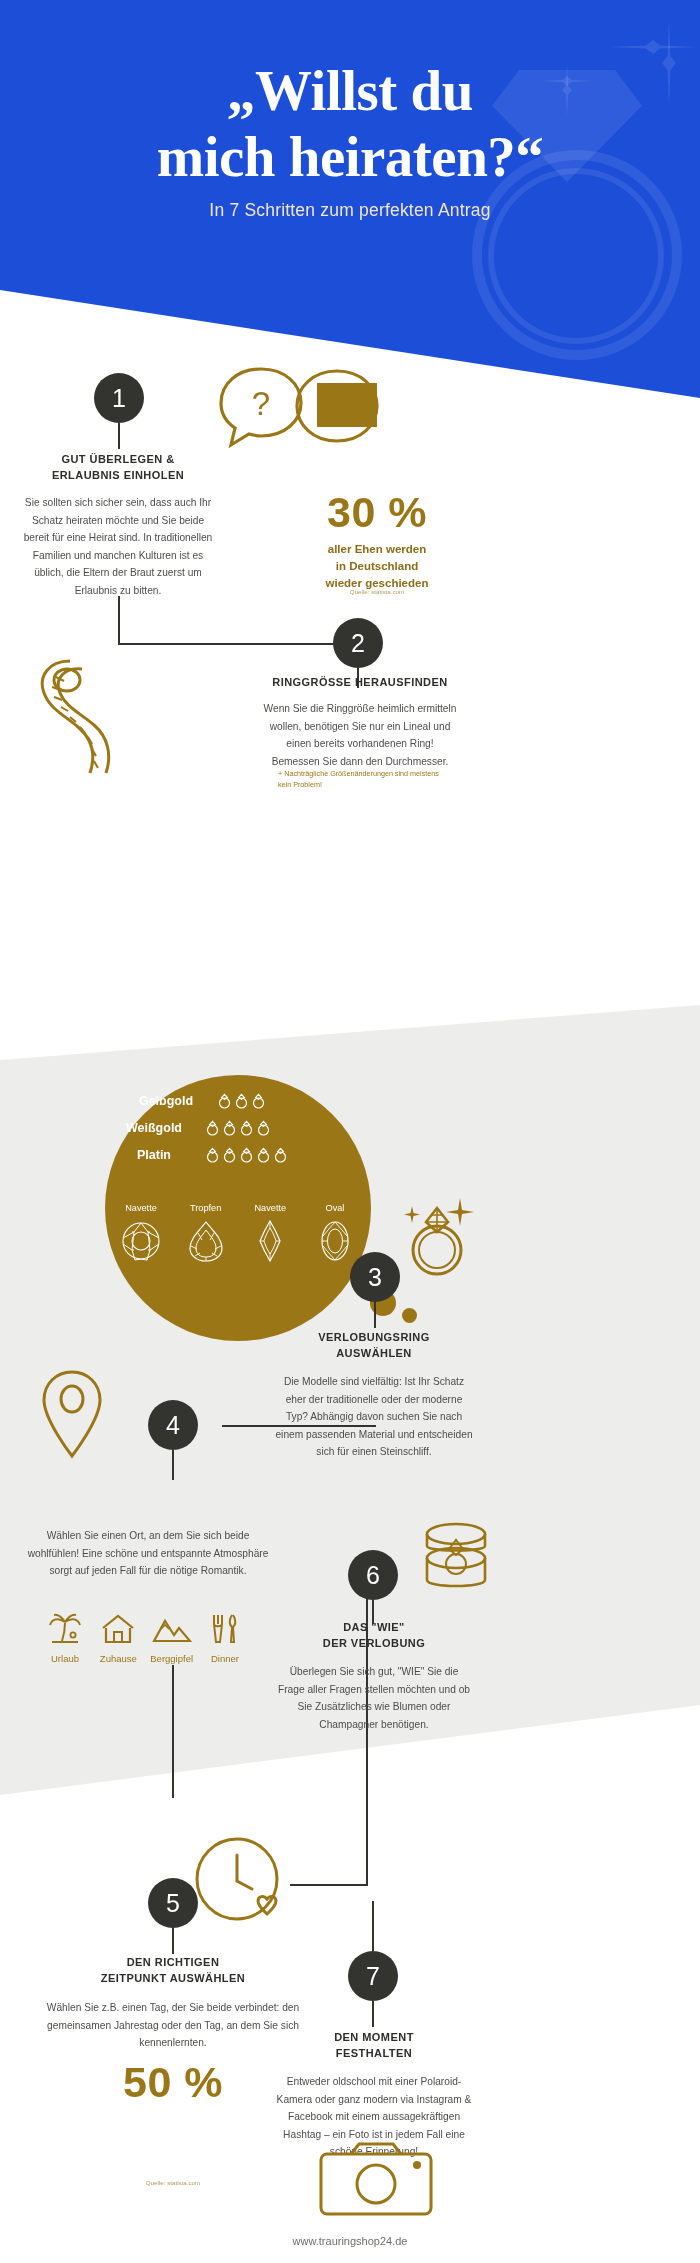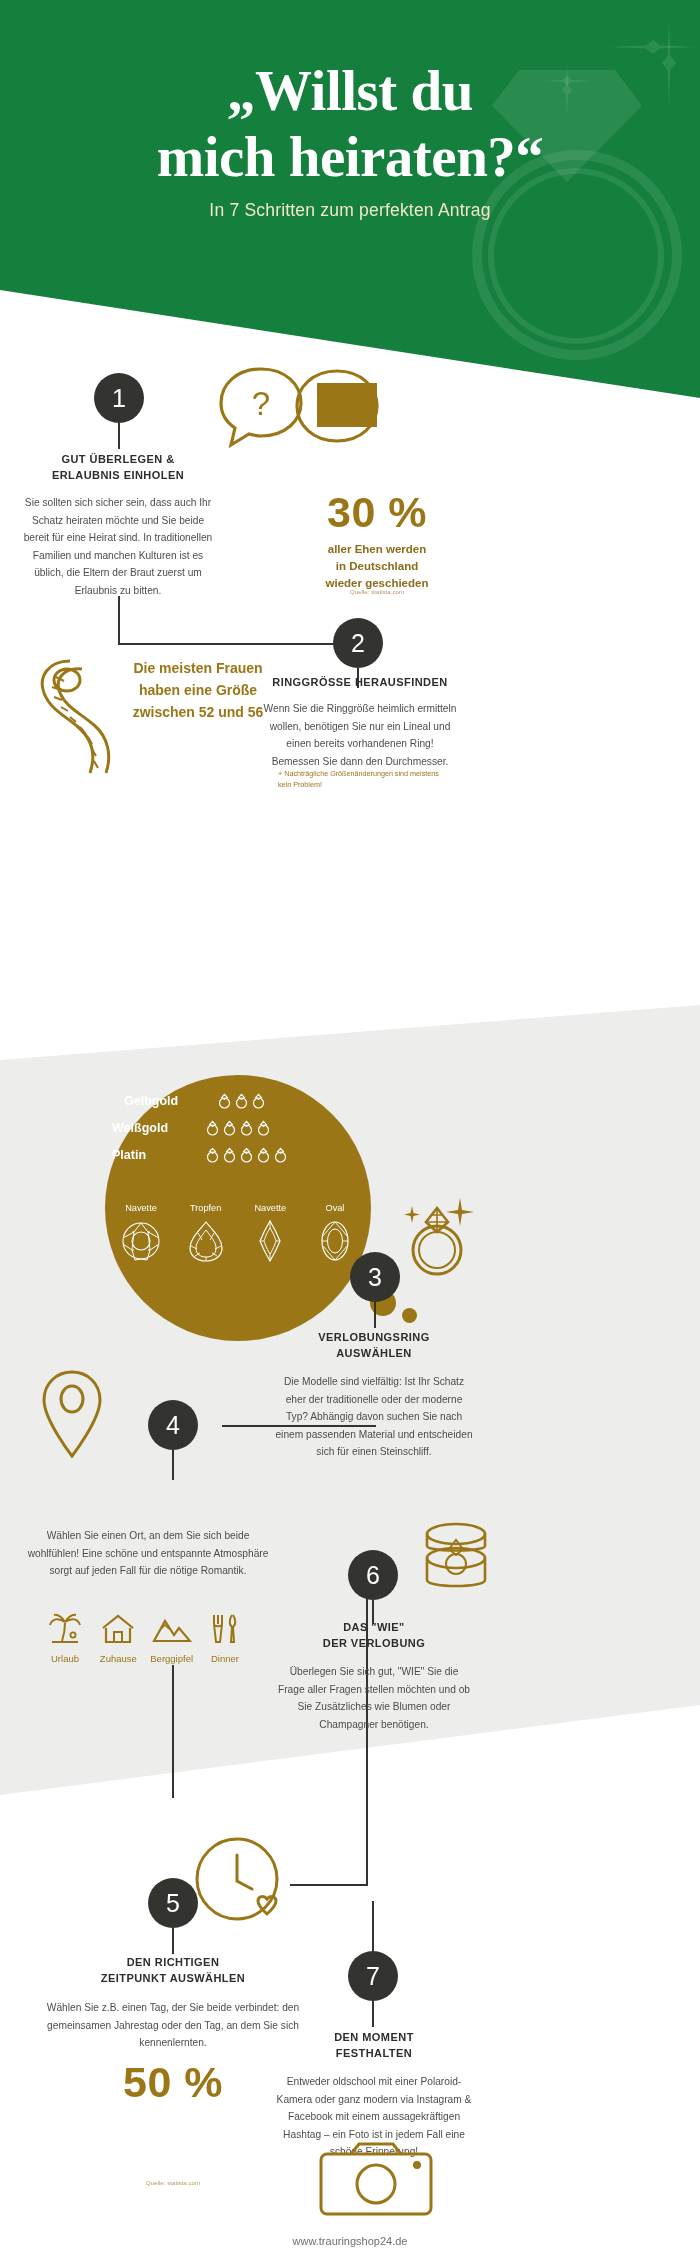--- a/index.html
+++ b/index.html
@@ -16,21 +16,21 @@
     height: 2263px;
     background: #ffffff;
     overflow: hidden;
   }
 
   
   .header {
     position: absolute;
     left: 0; top: 0;
     width: 700px; height: 420px;
-    background: #15803d;
+    background: #1d4ed8;
     clip-path: polygon(0 0, 700px 0, 700px 398px, 0 290px);
     overflow: hidden;
   }
   .hdr-deco { position: absolute; opacity: 0.085; }
   .deco-ring1 {
     right: 18px; top: 150px; width: 210px; height: 210px;
     border: 10px solid #ffffff; border-radius: 50%;
   }
   .deco-ring2 {
     right: 36px; top: 168px; width: 176px; height: 176px;
@@ -192,21 +192,21 @@
     background: #9b7617; z-index: 4;
   }
 
   .metal-row {
     position: absolute;
     display: flex; align-items: center;
     z-index: 7;
   }
   .metal-label {
     color: #ffffff; font-size: 12.5px; font-weight: 700;
-    width: 84px; text-align: left; margin-right: 9px;
+    width: 84px; text-align: center; margin-right: 9px;
   }
   .ring-ico { width: 15px; height: 17px; margin-right: 2px; }
   .cut-grid {
     position: absolute;
     left: 112px; top: 1203px;
     width: 252px;
     display: flex; justify-content: space-between;
     z-index: 7;
   }
   .cut-cell { width: 58px; text-align: center; }
@@ -289,25 +289,20 @@
   <div class="step-body" style="left:262px; top:700px; width:196px;">Wenn Sie die Ringgröße heimlich ermitteln wollen, benötigen Sie nur ein Lineal und einen bereits vorhandenen Ring! Bemessen Sie dann den Durchmesser.</div>
   <div class="note" style="left:278px; top:768px; width:166px;">+ Nachträgliche Größenänderungen sind meistens kein Problem!</div>
 
   <svg class="ico" style="left:34px; top:655px;" width="110" height="125" viewBox="0 0 110 125">
     <path d="M36 6 C14 6 4 22 10 38 C16 54 30 60 44 72 C58 84 62 100 56 118" fill="none" stroke="#9b7617" stroke-width="3"></path>
     <path d="M48 14 C30 12 20 24 26 38 C32 52 46 58 60 70 C74 82 78 100 72 118" fill="none" stroke="#9b7617" stroke-width="3"></path>
     <path d="M22 22 L30 26 M18 32 L27 35 M20 42 L28 45 M27 52 L34 56 M36 62 L42 67 M46 72 L51 78 M54 82 L58 89 M58 94 L62 101 M60 106 L64 113" stroke="#9b7617" stroke-width="2"></path>
     <ellipse cx="33" cy="25" rx="13" ry="11" fill="none" stroke="#9b7617" stroke-width="3"></ellipse>
   </svg>
 
-  <div class="gold-txt" style="left:98px; top:657px; width:200px;">
-    <div>Die meisten Frauen</div>
-    <div>haben eine Größe</div>
-    <div>zwischen 52 und 56</div>
-  </div>
 
   <div class="gold-circle"></div>
   <div class="gold-dot-a"></div>
   <div class="gold-dot-b"></div>
 
   <div class="metal-row" style="left:124px; top:1092px;">
     <span class="metal-label">Gelbgold</span>
     <svg class="ring-ico" viewBox="0 0 15 17">
         <circle cx="7.5" cy="11" r="5" fill="none" stroke="#fff" stroke-width="1.2"></circle>
         <path d="M4.6 5.6 L7.5 2.4 L10.4 5.6 L7.5 7.2 Z" fill="none" stroke="#fff" stroke-width="1.2"></path>

